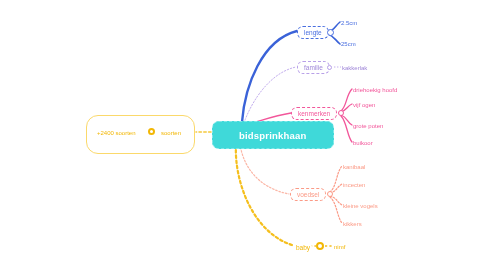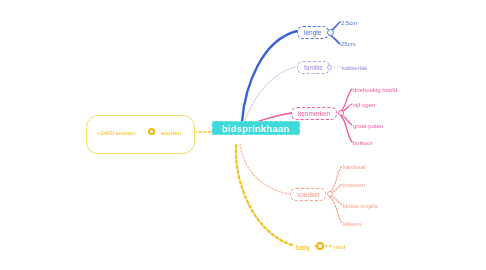--- a/index.html
+++ b/index.html
@@ -17,28 +17,28 @@
     position:absolute;
     box-sizing:border-box;
     white-space:nowrap;
     display:flex;align-items:center;justify-content:center;
   }
 
   
   .root{
     background:#3fd9d9;
     border:1px dashed #7fe8e8;
-    border-radius:0;
+    border-radius:7px;
     color:#ffffff;
     font-size:9.5px;
     font-weight:bold;
     letter-spacing:.2px;
-    padding:5px 9px;
+    padding:5px 26px;
     left:212px;top:121px;
-    height:14px;
+    height:28px;
   }
 
   
   .pill{
     border-radius:6px;
     font-size:6.5px;
     padding:3px 6px;
     height:13px;
     background:#ffffff;
   }

